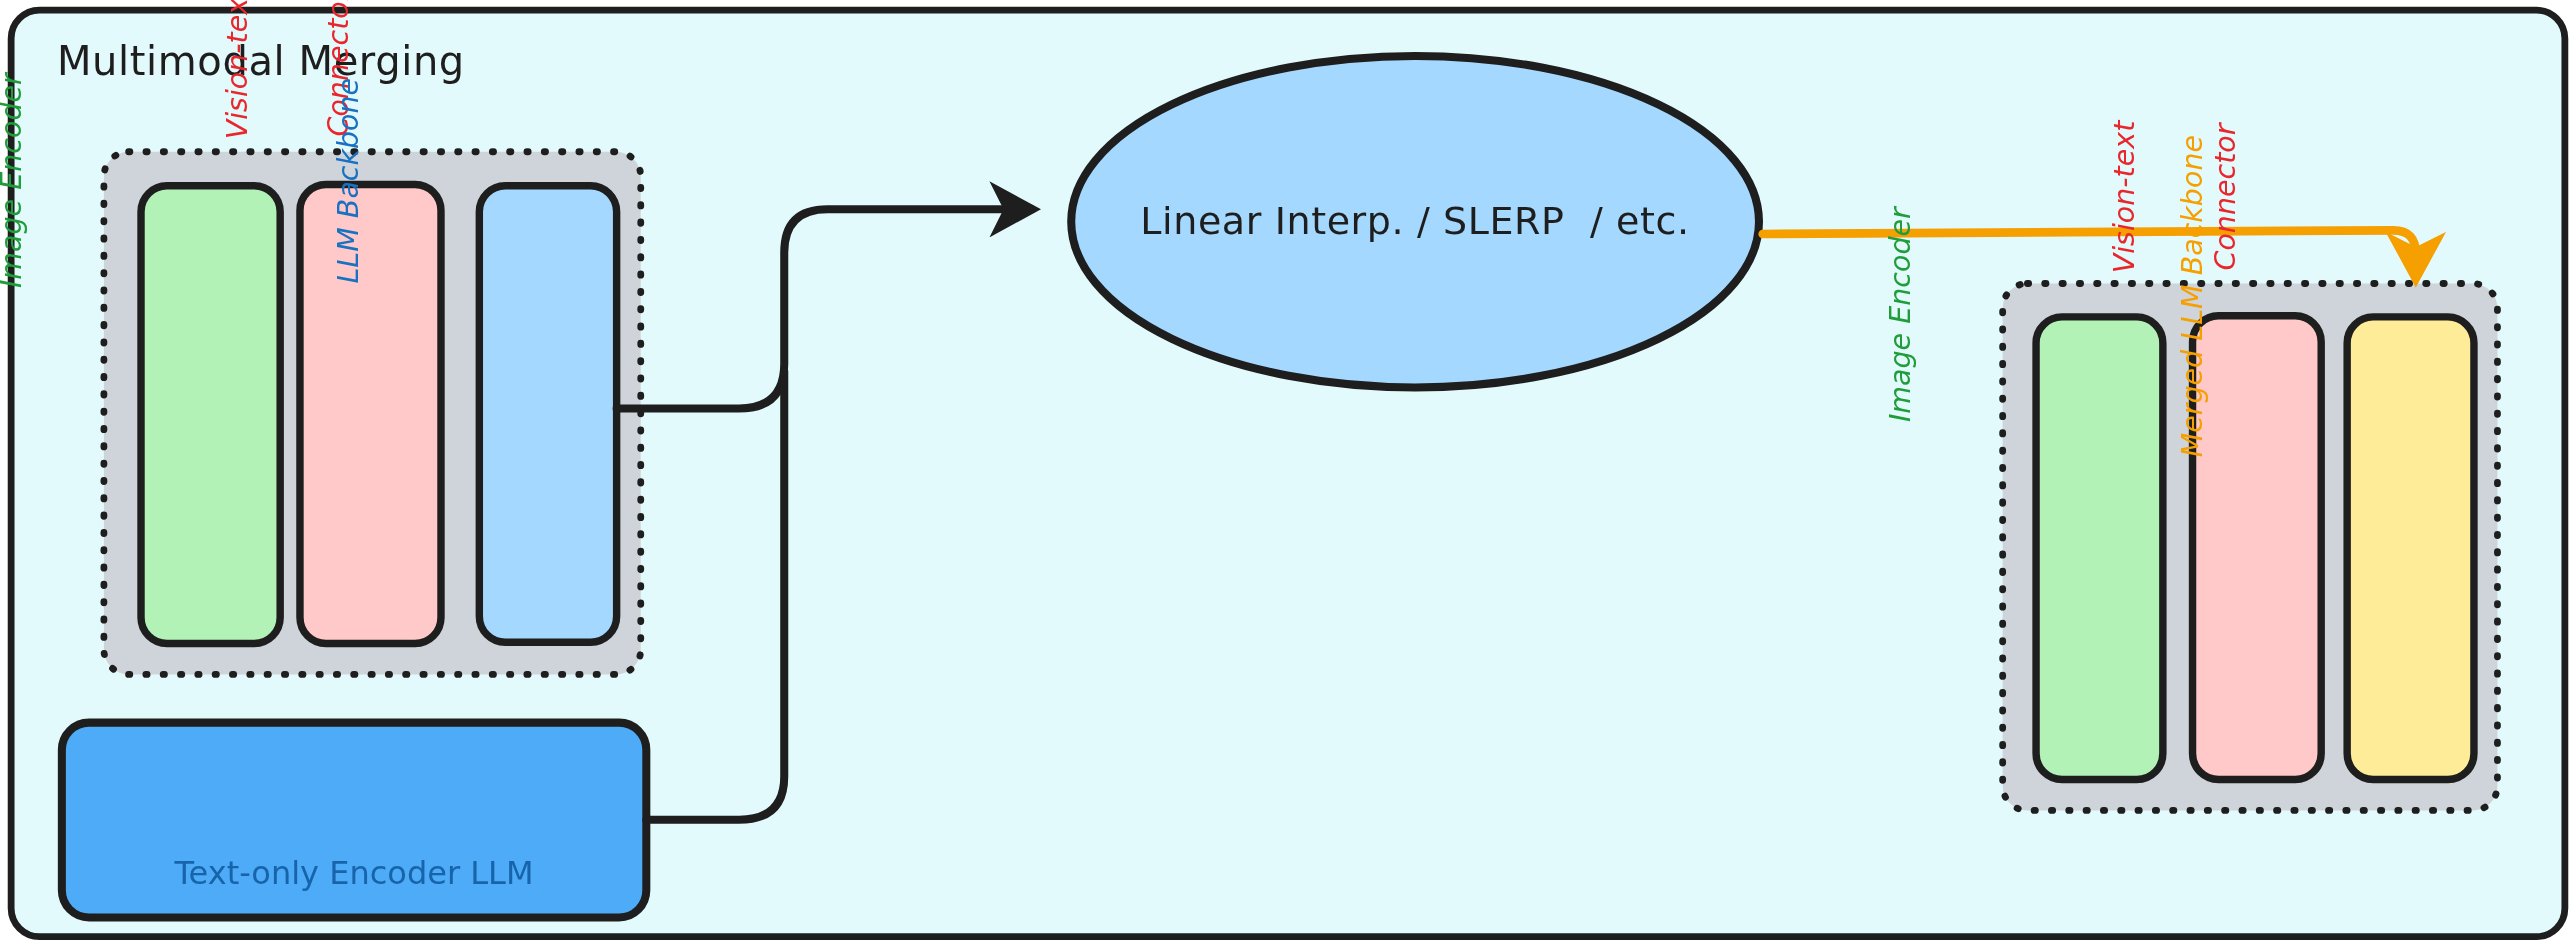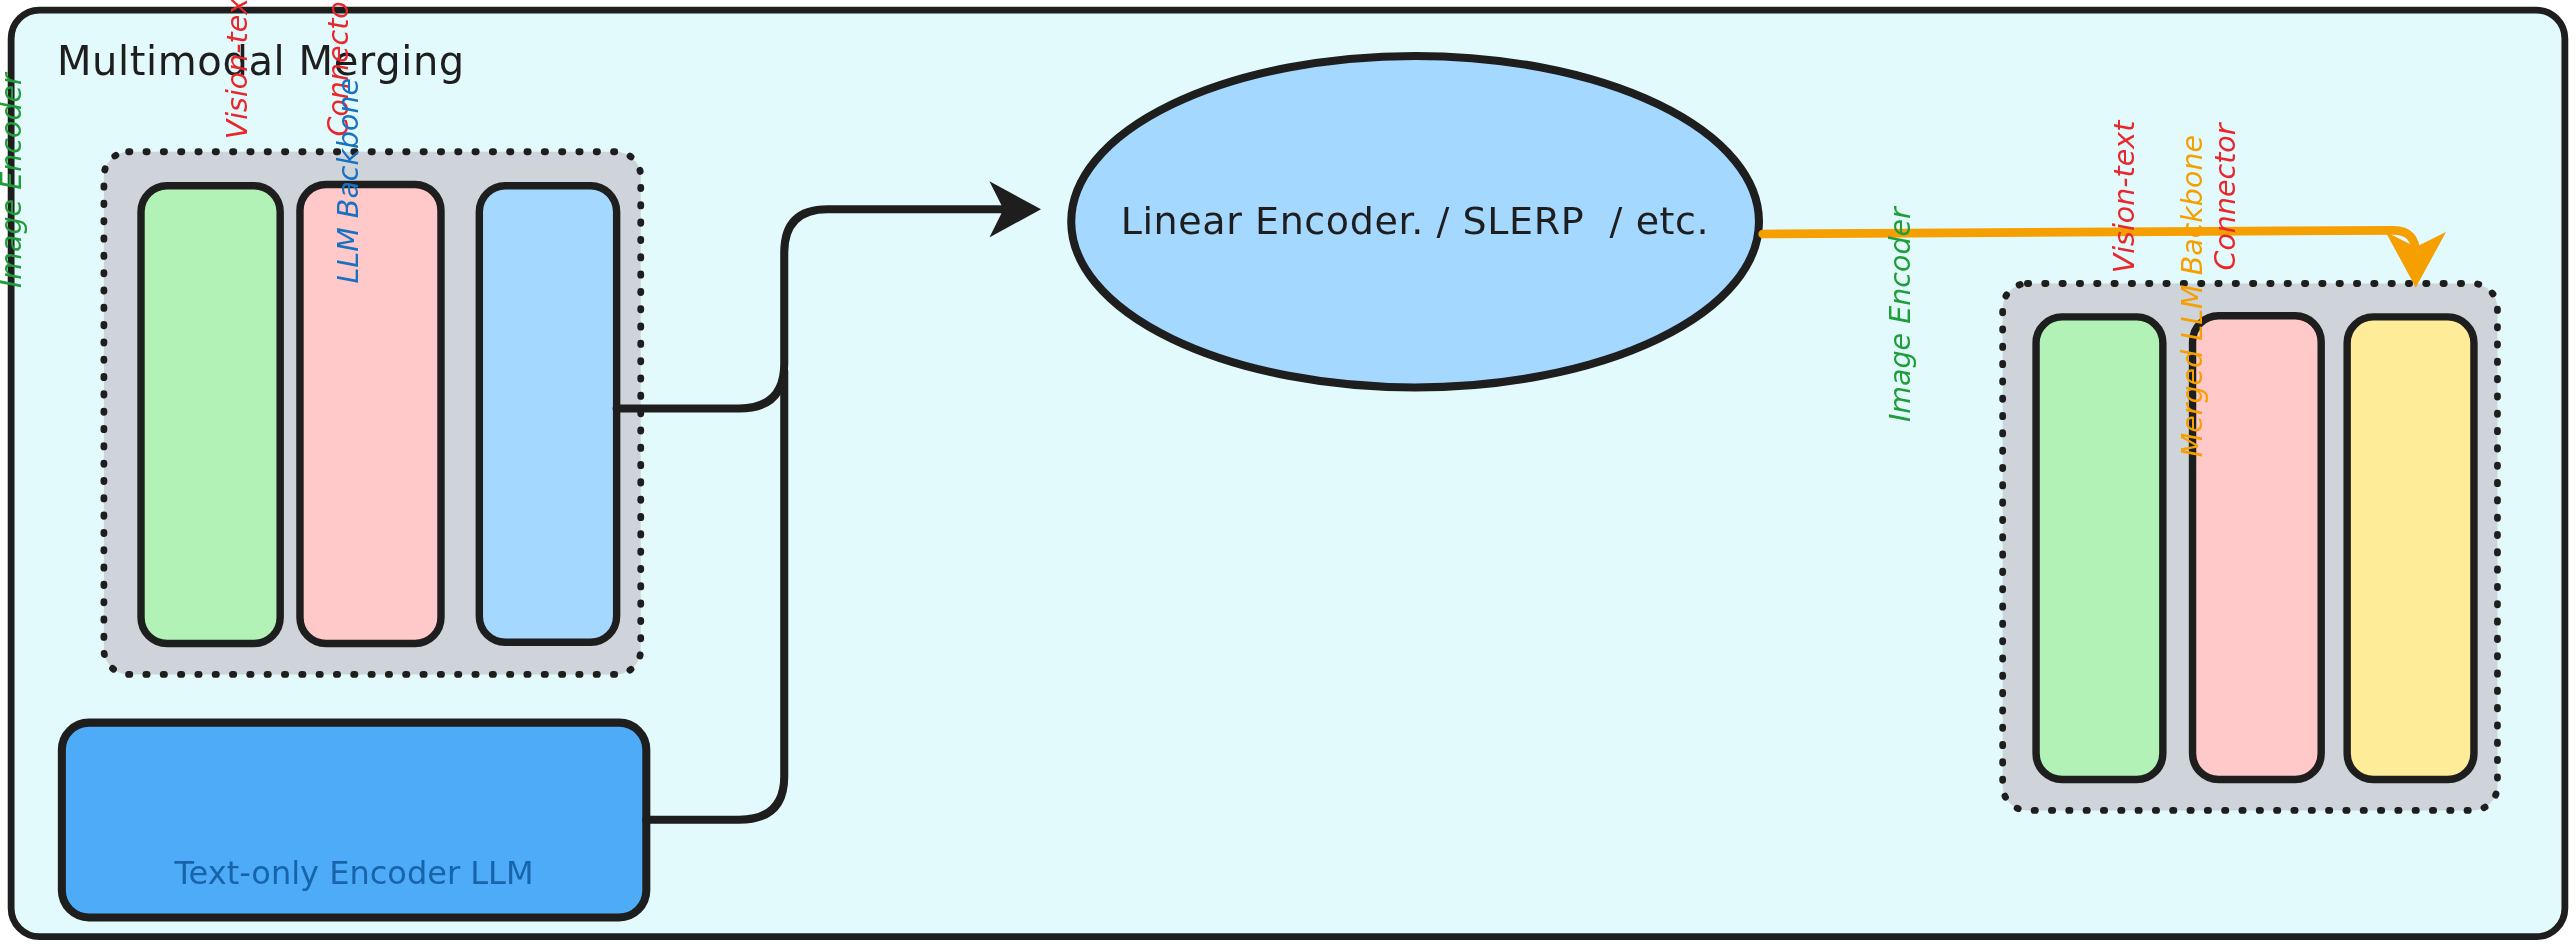--- a/index.html
+++ b/index.html
@@ -110,21 +110,21 @@
     <span class="vlabel-inner">Connector</span>
   </div>
 
   <div class="txt vlabel blue-text" style="left:548px; top:414px; transform:translate(-50%,-50%) rotate(-90deg); width:433px;">LLM Backbone</div>
 
   <div class="txt boxcaption" style="left:62px; top:771px; width:584px;">
     <div>Text-only Encoder LLM</div>
     
   </div>
 
-  <div class="txt ellipse-text" style="left:1415px; top:221px; transform:translate(-50%,-50%); text-align:center;">Linear Encoder. / SLERP  / etc.</div>
+  <div class="txt ellipse-text" style="left:1415px; top:221px; transform:translate(-50%,-50%); text-align:center;">Linear Interp. / SLERP  / etc.</div>
 
   <div class="txt vlabel green-text" style="left:2100px; top:548px; transform:translate(-50%,-50%) rotate(-90deg); width:433px;">Image Encoder</div>
 
   <div class="txt vlabel red-text" style="left:2257px; top:548px; transform:translate(-50%,-50%) rotate(-90deg); width:433px;">
     <span class="vlabel-inner">Vision-text</span>
     <span class="vlabel-inner">Connector</span>
   </div>
 
   <div class="txt vlabel orange-text" style="left:2411px; top:548px; transform:translate(-50%,-50%) rotate(-90deg); width:470px;">Merged LLM Backbone</div>
 

